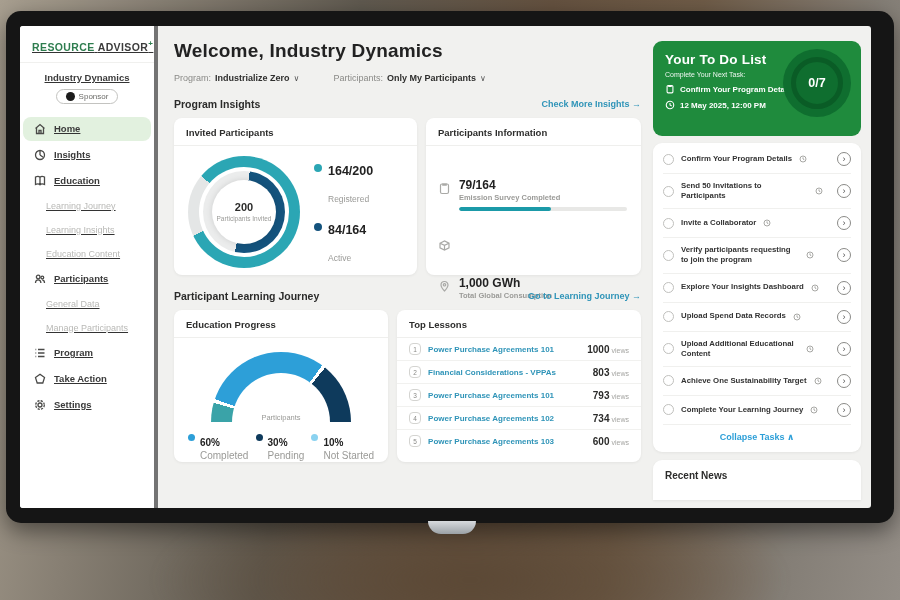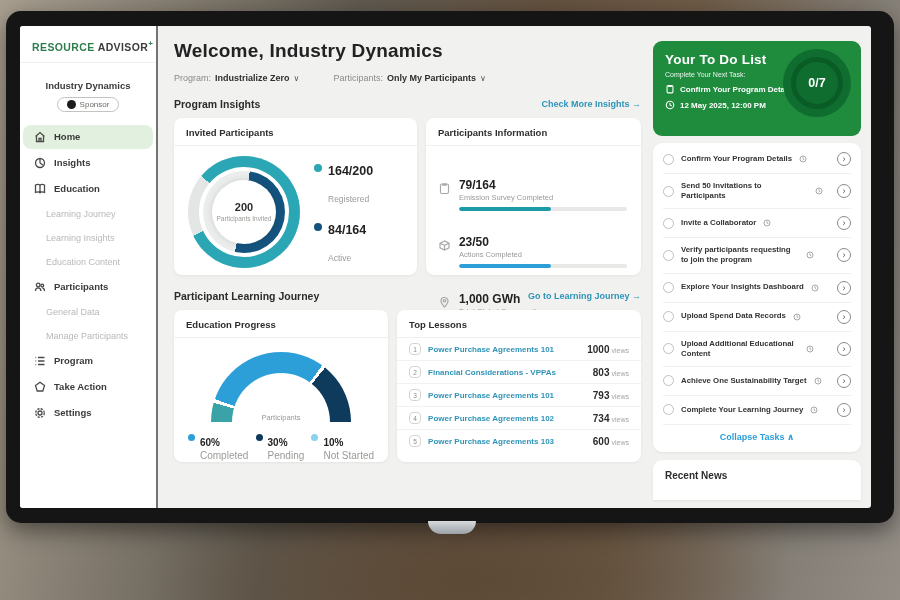--- a/index.html
+++ b/index.html
@@ -15,26 +15,26 @@
   
   .monitor { position:absolute; left:6px; top:11px; width:888px; height:512px;
     background:#151515; border-radius:15px; box-shadow:0 8px 22px rgba(0,0,0,.45); }
   .stand-cap { position:absolute; left:428px; top:521px; width:48px; height:13px;
     background:linear-gradient(180deg,#d7dadd,#9ba1a6); border-radius:0 0 24px 24px; }
   .screen { position:absolute; left:20px; top:26px; width:851px; height:482px;
     background:#f1f1ef; border-radius:3px; overflow:hidden; display:flex;
     color:#333; }
 
   
-  .sidebar { width:138px; background:#fff; border-right:2px solid #737373; flex-shrink:0; }
+  .sidebar { width:138px; background:#fff; border-right:4px solid #737373; flex-shrink:0;text-decoration:underline; }
   .logo { padding:13px 10px 9px 12px; border-bottom:1px solid #f0f0ee; font-size:10.5px;
     font-weight:bold; letter-spacing:.4px; white-space:nowrap; }
   .logo .res { color:#2e7d4f; } .logo .adv { color:#3c3c3c; }
   .logo .plus { color:#2e7d4f; font-size:8px; vertical-align:super; }
-  .org { text-align:center; padding:17px 4px 10px; }
+  .org { text-align:center; padding:9px 4px 10px; }
   .org-name { font-size:9.5px; font-weight:bold; color:#3a3a3a; }
   .badge { display:inline-flex; align-items:center; gap:4px; margin-top:6px;
     border:1px solid #c3c3c0; border-radius:10px; padding:2px 9px; background:#fff; cursor:pointer; }
   .badge .bdot { width:9px; height:9px; border-radius:50%; background:#1c1c1c; display:inline-block; }
   .badge .btxt { font-size:8px; color:#6b6b68; }
   .nav { margin-top:2px; }
   .nav-item { display:flex; align-items:center; gap:8px; padding:6px 10px 6px 14px;
     font-size:9.5px; font-weight:bold; color:#3a3a3a; cursor:pointer; margin:2px 0; }
   .nav-item.active { background:#e2f1df; border-radius:8px; margin:2px 3px; padding-left:11px; }
   .nav-item.sub { color:#b9b9b6; font-weight:normal; padding-left:26px; font-size:9px; }
@@ -76,21 +76,21 @@
   .lval { font-size:12.5px; font-weight:bold; color:#222; }
   .llab { font-size:8.5px; color:#9a9a97; margin-top:15px; }
 
   
   .card-info { width:216px; height:157px; }
   .info-body { padding:8px 14px 0 12px; }
   .stat { display:flex; gap:8px; margin-bottom:9px;margin-top:24px; }
   .sicon { width:13px; height:13px; stroke:#a9a9a6; fill:none; stroke-width:1.2; margin-top:4px; flex-shrink:0; }
   .stat-main { flex:1; }
   .sval { font-size:12px; font-weight:bold; color:#222; }
-  .slab { font-size:7.5px; color:#9a9a97; margin-top:1px; }
+  .slab { font-size:7.5px; color:#9a9a97; margin-top:1px;font-weight:bold; }
   .pbar { height:4px; background:#e8e8e6; border-radius:2px; margin-top:5px; overflow:hidden; }
   .pfill { height:100%; border-radius:2px; }
   .pfill.teal { background:#1b9aa8; width:55%; } .pfill.blue { background:#2d9fd8; width:55%; }
 
   
   .card-edu { width:215px; height:152px; }
   .gauge-wrap { position:relative; width:140px; height:70px; margin:14px auto 0; overflow:hidden; }
   .gauge { position:absolute; left:0; top:0; width:140px; height:140px; border-radius:50%;
     background:conic-gradient(from 270deg,#3aa3a8 0deg 16deg,#fff 16deg 19deg,#2d9fd8 19deg 126deg,#fff 126deg 129deg,#0e3a5c 129deg 180deg,transparent 180deg 360deg); }
   .gauge-hole { position:absolute; left:21px; top:21px; width:98px; height:98px; border-radius:50%; background:#fff; }
@@ -287,27 +287,20 @@
               <div class="slab">Emission Survey Completed</div>
               <div class="pbar">
                   <div class="pfill teal"></div>
                 </div>
             </div>
           </div>
           <div class="stat">
             <svg class="sicon" viewBox="0 0 13 13">
                 <path d="M2 4.2 L6.5 2 L11 4.2 V8.8 L6.5 11 L2 8.8 Z M2 4.2 L6.5 6.4 L11 4.2 M6.5 6.4 V11"></path>
               </svg>
-            <div class="stat-main">
-              <div class="sval">23/50</div>
-              <div class="slab">Actions Completed</div>
-              <div class="pbar">
-                  <div class="pfill blue"></div>
-                </div>
-            </div>
           </div>
           <div class="stat">
             <svg class="sicon" viewBox="0 0 13 13">
                 <path d="M6.5 1.5 C4.3 1.5 3 3.2 3 5 C3 7.3 6.5 11 6.5 11 C6.5 11 10 7.3 10 5 C10 3.2 8.7 1.5 6.5 1.5 Z"></path>
                 <circle cx="6.5" cy="4.8" r="1.2"></circle>
               </svg>
             <div class="stat-main">
               <div class="sval">1,000 GWh</div>
               <div class="slab">Total Global Consumption</div>
             </div>

